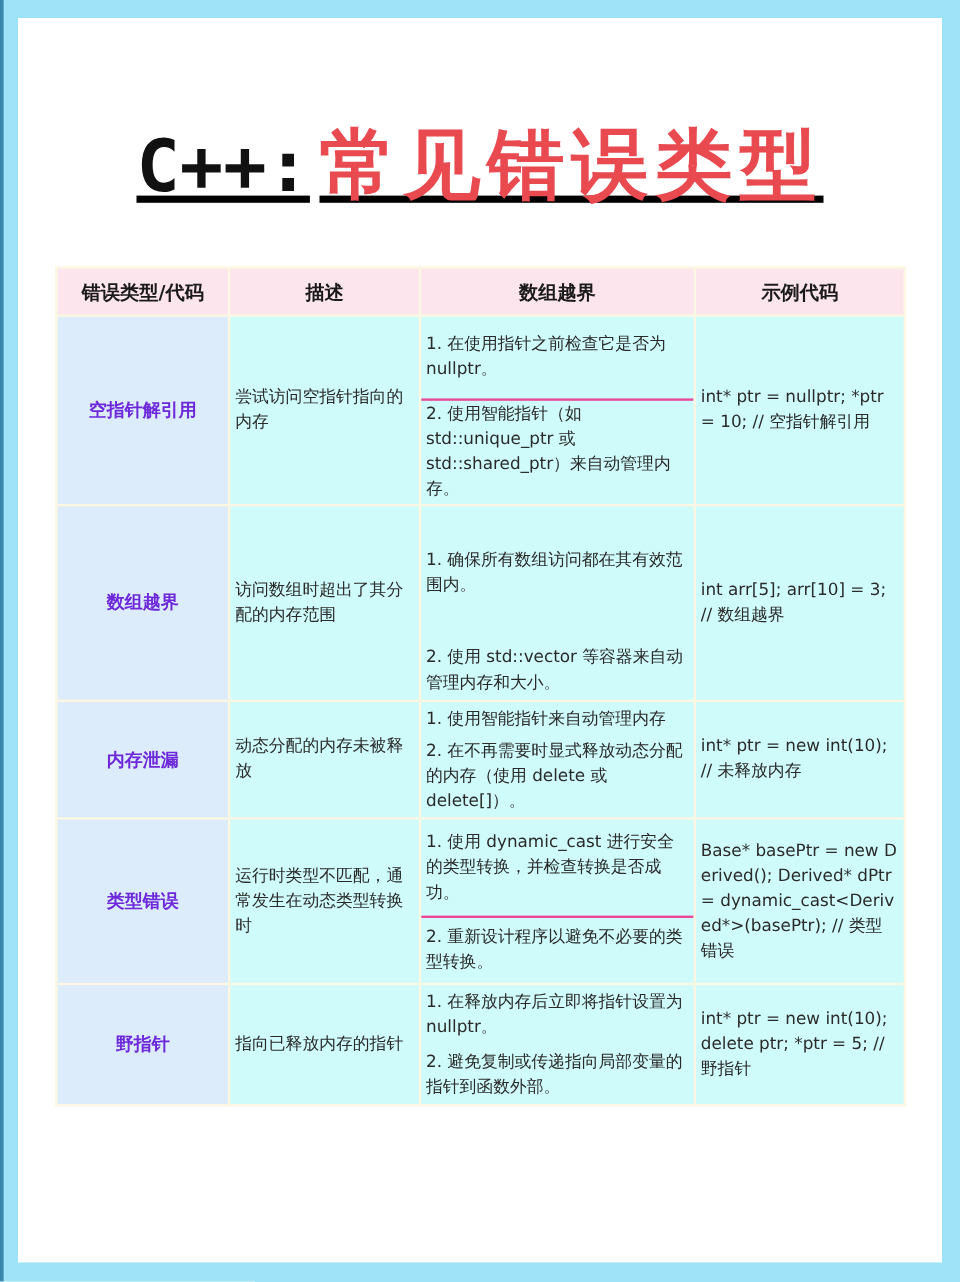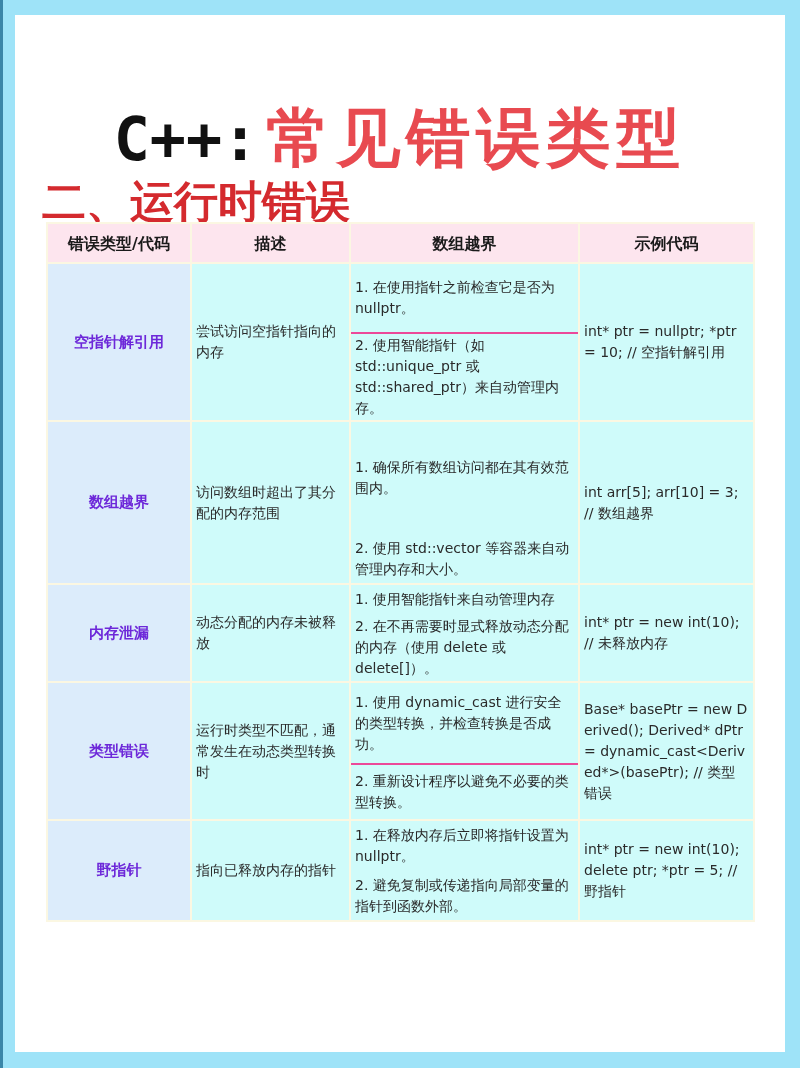--- a/index.html
+++ b/index.html
@@ -12,21 +12,21 @@
     .edge-left {
       position: absolute; left: 0; top: 0; width: 3px; height: 1068px;
       background: #3a86a8;
     }
     .card {
       position: absolute; left: 15px; top: 15px; width: 770px; height: 1037px;
       background: #ffffff;
     }
     .title {
       position: absolute; left: 0; top: 88px; width: 770px; text-align: center;
-      font-size: 64px; line-height: 70px; font-weight: bold; white-space: nowrap;
+      font-size: 64px; line-height: 70px; font-weight: bold; white-space: nowrap; text-decoration: underline;
     }
     .title .cpp {
       color: #111111;
       font-family: "DejaVu Sans Mono", "Liberation Mono", monospace;
       font-size: 60px;
     }
     .title .cn {
       color: #e84a50;
       font-family: "DejaVu Serif", "Liberation Serif", serif;
       letter-spacing: 6px;
@@ -66,21 +66,20 @@
 <body>
 
 <div class="edge-left"></div>
 
 <div class="card">
 
   <div class="title">
     <span class="cpp">C++:</span><span class="cn">常见错误类型</span>
   </div>
 
-  <div class="subtitle">二、运行时错误</div>
 
   <table class="errors">
     <colgroup>
       <col style="width:144px">
       <col style="width:159px">
       <col style="width:229px">
       <col style="width:175px">
     </colgroup>
     <thead>
       <tr>

